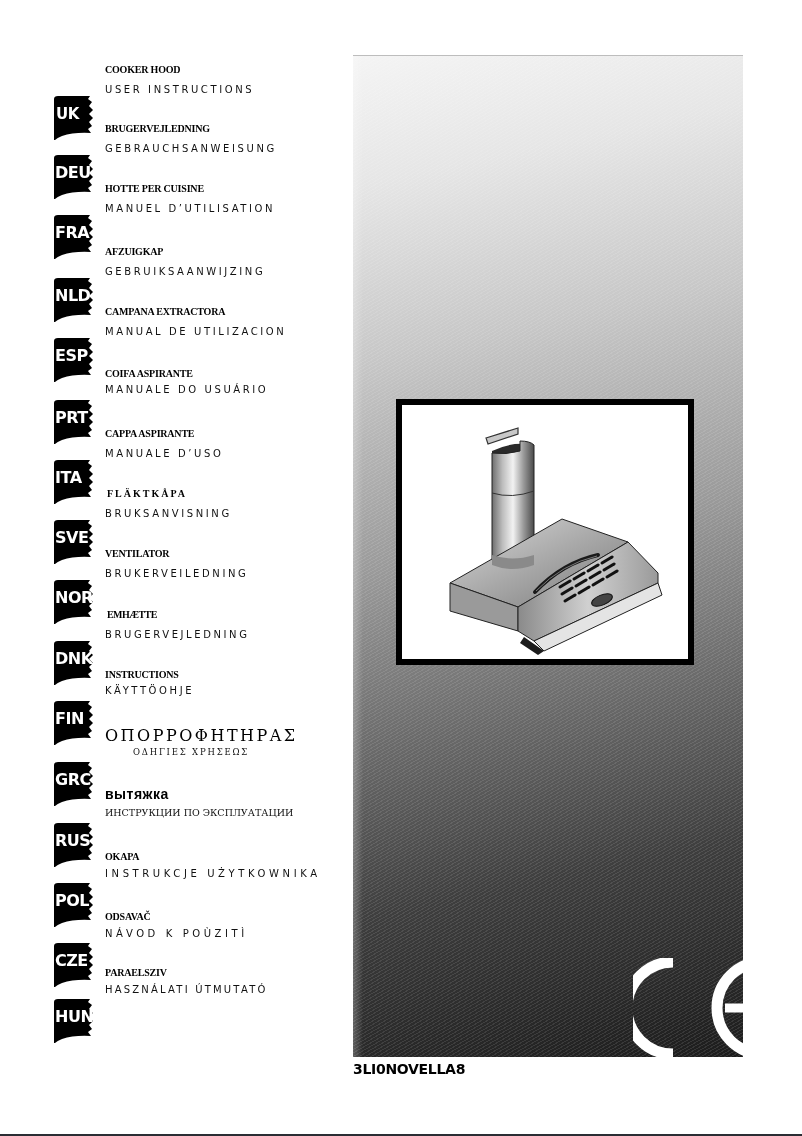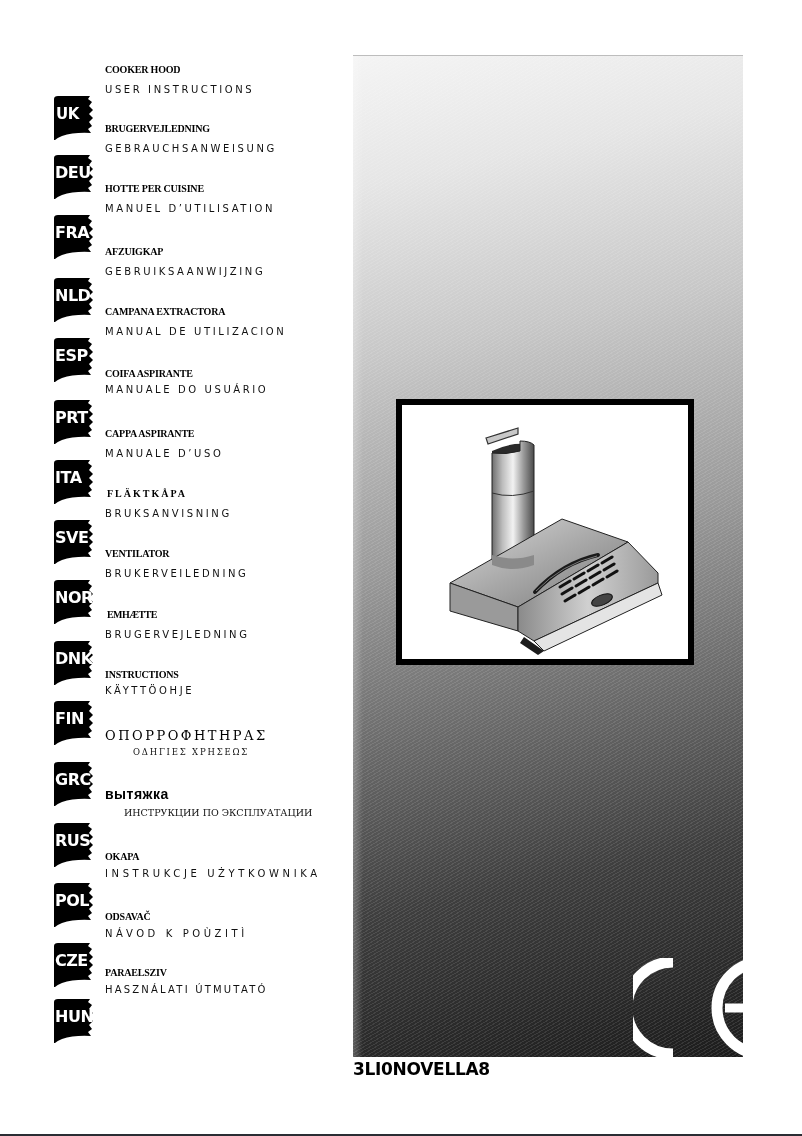--- a/index.html
+++ b/index.html
@@ -70,21 +70,21 @@
       font-weight: bold;
       font-size: 10px;
       letter-spacing: -0.2px;
       line-height: 15px;
       white-space: nowrap;
     }
     .lang-title.spaced { letter-spacing: 2px; left: 53px; }
     .lang-title.serif {
       font-family: "DejaVu Serif", serif;
       font-weight: normal;
-      font-size: 13px;
+      font-size: 16px;
       letter-spacing: 2.5px;
     }
     .lang-title.cyr {
       font-family: Liberation Sans, sans-serif;
       font-weight: bold;
       font-size: 14px;
       letter-spacing: 0.5px;
       top: 0px;
     }
     .lang-subtitle {
@@ -102,21 +102,20 @@
       font-family: "DejaVu Serif", serif;
       letter-spacing: 1.8px;
       font-size: 8.5px;
       margin-left: 28px;
     }
     .lang-subtitle.cyr {
       font-family: "DejaVu Serif", serif;
       letter-spacing: 0px;
       font-size: 9.5px;
       top: 20px;
-      margin-left: 19px;
     }
     .lang-subtitle.wide { letter-spacing: 3.6px; }
 
     
     .cover-panel {
       position: absolute;
       left: 353px;
       top: 55px;
       width: 390px;
       height: 1001px;
@@ -169,21 +168,21 @@
       height: 100px;
     }
     .ce-mark svg { width: 130px; height: 100px; }
 
     .model-code {
       position: absolute;
       left: 353px;
       top: 1061px;
       font-family: "DejaVu Sans", sans-serif;
       font-weight: bold;
-      font-size: 17px;
+      font-size: 14px;
       letter-spacing: -0.3px;
       line-height: 16px;
       color: #000;
     }
   </style>
 </head>
 <body>
 
 <div class="lang-list">
 

